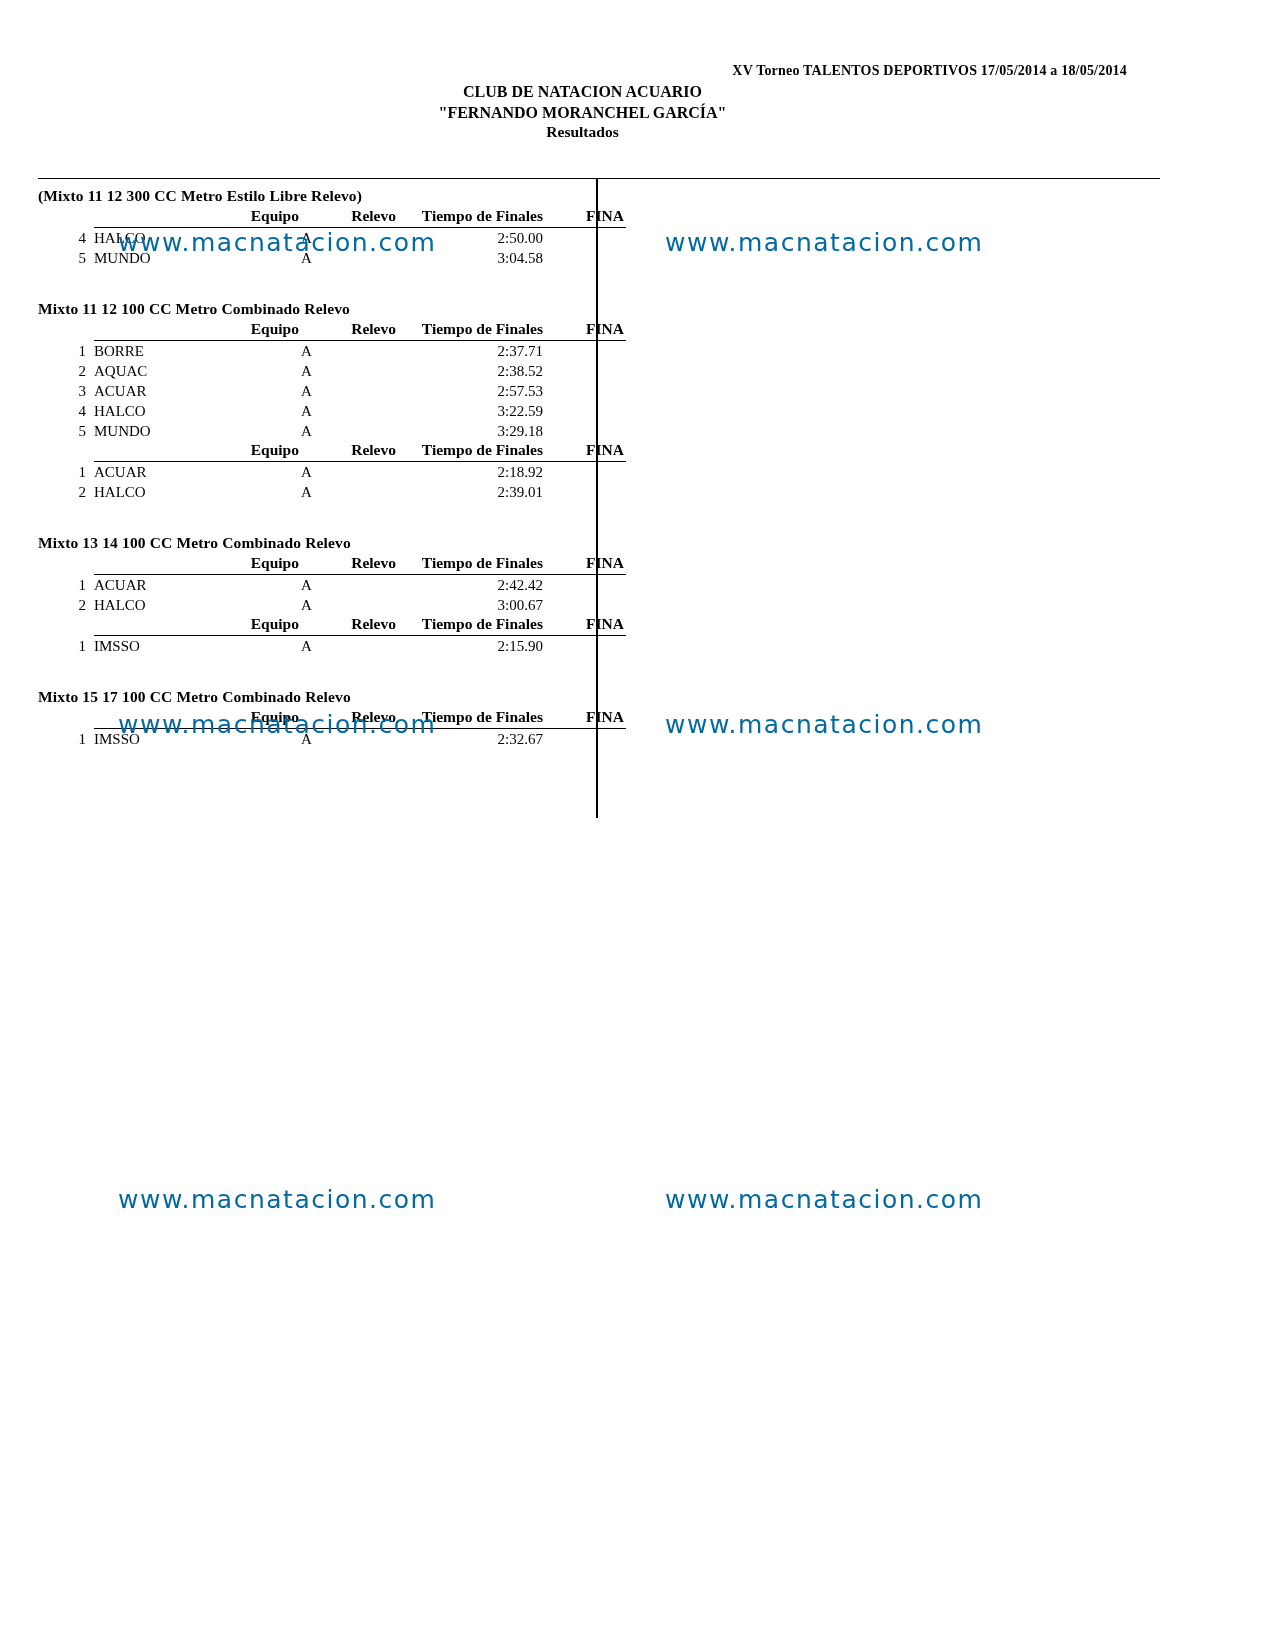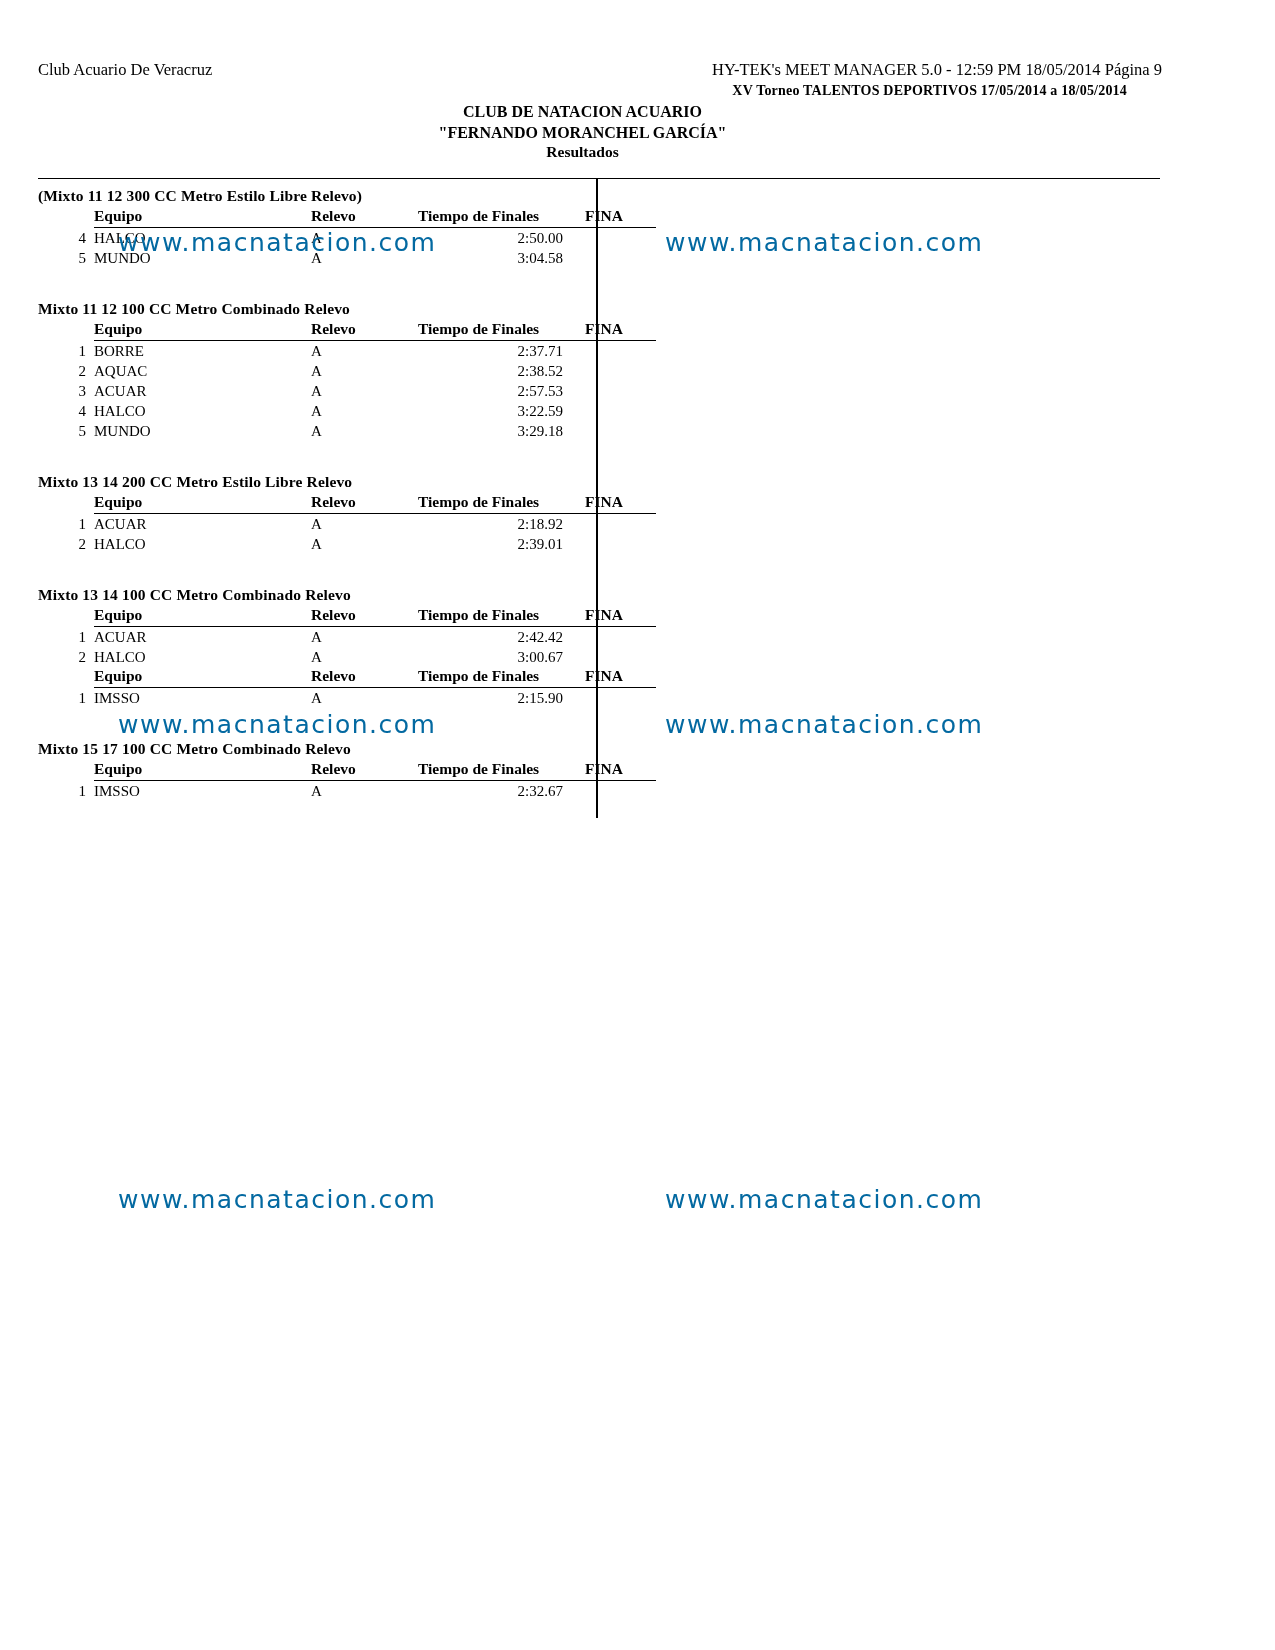--- a/index.html
+++ b/index.html
@@ -106,22 +106,22 @@
   .evt-title.first { margin-top: 3px; }
 
   table.results {
     border-collapse: collapse;
     width: 552px;
     table-layout: fixed;
   }
   table.results th {
     font-size: 15.5px;
     font-weight: bold;
-    text-align: left;
-    padding: 0 12px 2px 0;
+    text-align: right;
+    padding: 0 2px 2px 0;
     border-bottom: 1.2px solid #000;
     white-space: nowrap;
     margin-left: 36px;
   }
   table.results td {
     font-size: 15px;
     padding: 2px 0 1px 0;
     white-space: nowrap;
   }
   .col-place { width: 48px; text-align: right; padding-right: 8px !important; }
@@ -150,24 +150,20 @@
     pointer-events: none;
     user-select: none;
   }
 </style>
 </head>
 <body>
 
 <div class="page">
 
   <div class="header">
-    <div class="hdr-row1">
-      <div class="hdr-left">Club Acuario De Veracruz</div>
-      <div class="hdr-right">HY-TEK's MEET MANAGER 5.0 - 12:59 PM  18/05/2014  Página 9</div>
-    </div>
     <div class="hdr-center">
       <span class="c1">XV  Torneo TALENTOS DEPORTIVOS   17/05/2014 a 18/05/2014</span>
     </div>
     <div class="hdr-sub">CLUB DE NATACION ACUARIO</div>
     <div class="hdr-sub">"FERNANDO MORANCHEL GARCÍA"</div>
     <div class="hdr-res">Resultados</div>
   </div>
 
   <div class="rule-top"></div>
   <div class="rule-vert"></div>
@@ -243,21 +239,20 @@
           </tr>
           <tr>
             <td class="col-place">5</td>
             <td class="col-team">MUNDO</td>
             <td class="col-relay">A</td>
             <td class="col-time">3:29.18</td>
             <td class="col-fina"></td>
           </tr>
         </tbody>
       </table>
-      <div class="evt-title">Mixto 13 14 200 CC Metro Estilo Libre Relevo</div>
       <table class="results">
         <thead>
           <tr>
             <th class="col-place"></th>
             <th class="col-team">Equipo</th>
             <th class="col-relay">Relevo</th>
             <th class="col-time">Tiempo de Finales</th>
             <th class="col-fina">FINA</th>
           </tr>
         </thead>

